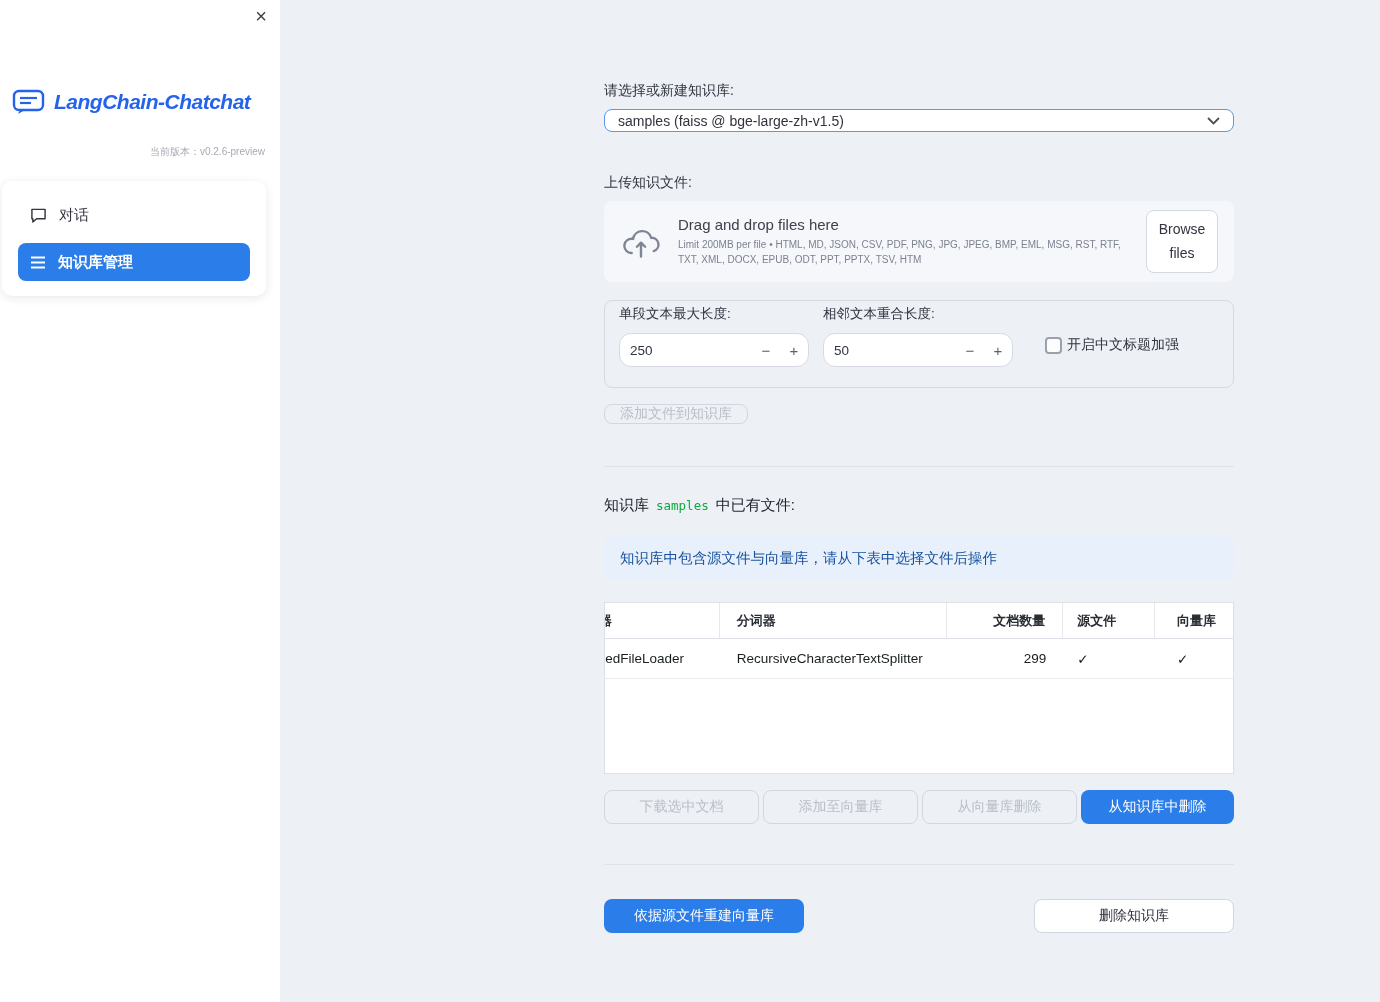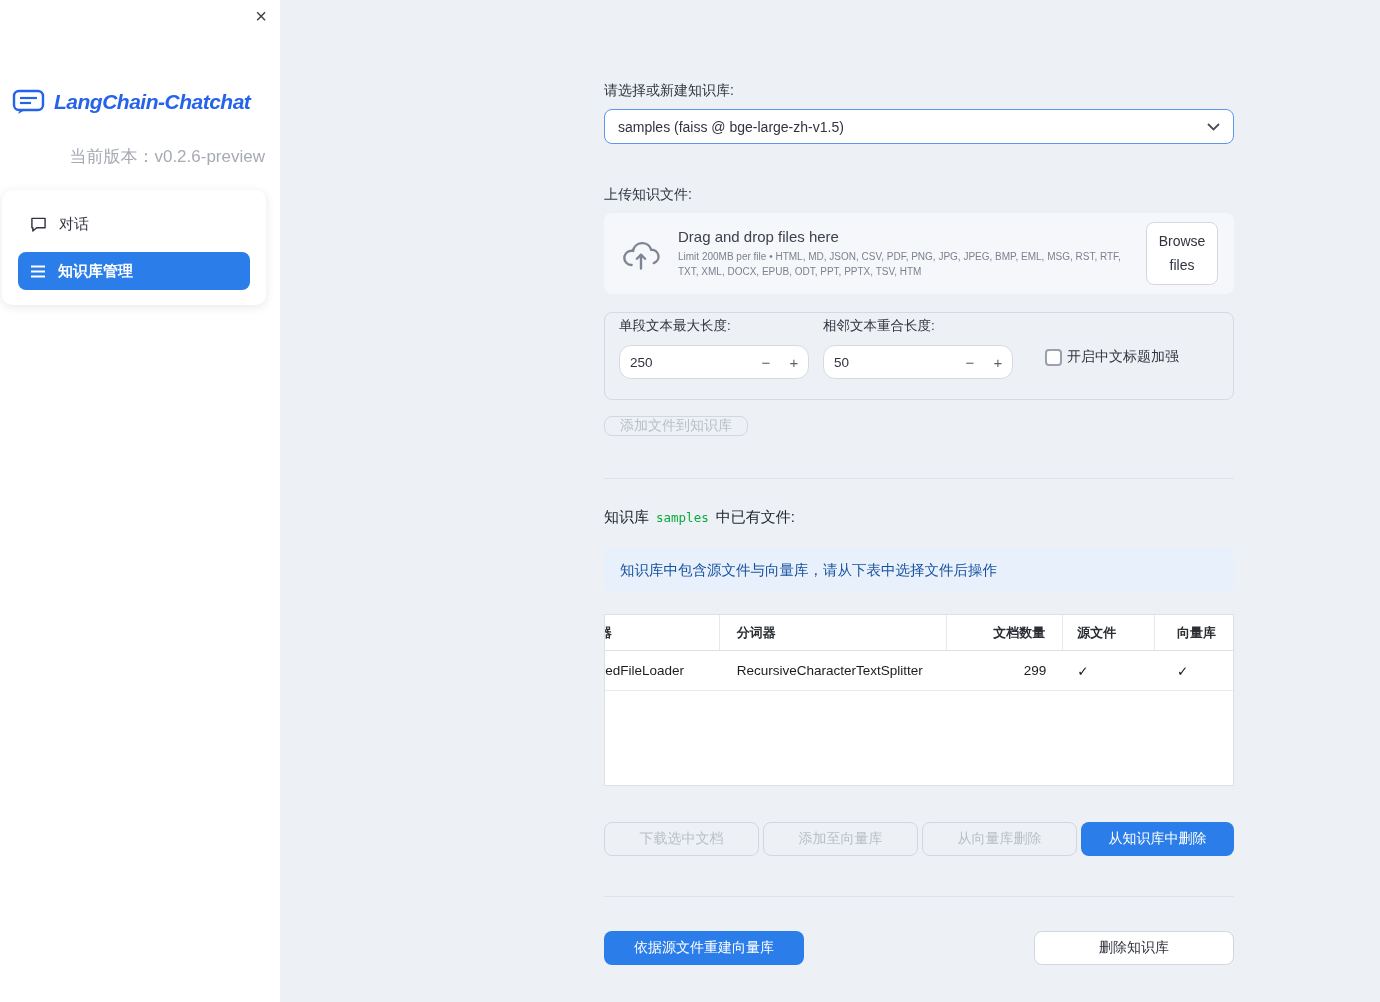--- a/index.html
+++ b/index.html
@@ -4,31 +4,31 @@
 <style>
   * { margin:0; padding:0; box-sizing:border-box; }
   html,body { width:1380px; height:1002px; overflow:hidden; }
   body { font-family:"Liberation Sans","DejaVu Sans",sans-serif; background:#edf1f6; display:flex; color:#31333f; }
 
   
   .sidebar { width:280px; height:100%; background:#ffffff; position:relative; flex-shrink:0; }
   .close-btn { position:absolute; top:6px; right:13px; font-size:20px; color:#3c4048; cursor:pointer; line-height:1; }
   .logo-row { display:flex; align-items:center; gap:9px; margin:88px 0 0 12px; }
   .logo-text { font-size:21px; font-weight:bold; font-style:italic; color:#2563eb; letter-spacing:-0.5px; white-space:nowrap; }
-  .version { margin:30px 15px 0 0; text-align:right; font-size:17px; color:#a6aab3; }
+  .version { margin:30px 15px 0 0; text-align:right; font-size:10px; color:#a6aab3; }
   .menu-card { margin:22px 14px 0 2px; background:#fff; border-radius:10px; box-shadow:0 2px 10px rgba(20,30,60,0.10); padding:15px 16px; display:flex; flex-direction:column; gap:9px; }
   .menu-item { height:38px; display:flex; align-items:center; gap:12px; padding:0 12px; border-radius:8px; font-size:15px; color:#31333f; cursor:pointer; }
   .menu-item.active { background:#2b7de9; color:#fff; font-weight:bold; }
 
   
   .main { flex:1; height:100%; overflow:hidden; }
   .content { width:630px; margin-left:324px; }
   .field-label { font-size:14px; color:#303540; }
   .lbl-kb { margin-top:82px; }
-  .selectbox { margin-top:9px; height:35px; border:1px solid #5b97ef; background:#fff; border-radius:8px; display:flex; align-items:center; justify-content:space-between; padding:0 13px; font-size:14px; color:#31333f; cursor:pointer; }
+  .selectbox { margin-top:9px; height:23px; border:1px solid #5b97ef; background:#fff; border-radius:8px; display:flex; align-items:center; justify-content:space-between; padding:0 13px; font-size:14px; color:#31333f; cursor:pointer; }
   .lbl-upload { margin-top:42px; }
 
   .dropzone { margin-top:9px; background:#f5f7fa; border-radius:8px; height:81px; display:flex; align-items:center; padding:0 16px; gap:16px; }
   .dz-texts { display:flex; flex-direction:column; gap:5px; max-width:478px; }
   .dz-title { font-size:15px; color:#3c414b; }
   .dz-sub { font-size:10px; color:#7c8290; line-height:1.45; }
   .browse-btn { margin-left:auto; background:#fff; border:1px solid #d4d9e1; border-radius:8px; width:72px; padding:7px 6px; font-size:14px; color:#31333f; text-align:center; line-height:1.65; cursor:pointer; flex-shrink:0; }
 
   .expander { margin-top:18px; border:1px solid #d5dae2; border-radius:8px; }
   .exp-header { height:42px; display:flex; align-items:center; justify-content:space-between; padding:0 16px; font-size:14px; cursor:pointer; }
@@ -64,21 +64,21 @@
   .grid-row { display:flex; height:40px; border-bottom:1px solid #e8ebef; align-items:center; }
   .g-cell { padding:0 17px; overflow:hidden; white-space:nowrap; }
   .c0 { width:115px; padding-left:0; padding-right:8px; }
   .c1 { width:228px; }
   .c2 { width:116px; text-align:right; justify-content:flex-end; }
   .c3 { width:92px; padding-left:14px; }
   .c4 { width:78px; padding-left:22px; }
   .clip-h { display:inline-block; margin-left:-58px; }
   .clip-c { display:inline-block; margin-left:-62px; }
 
-  .actions { margin-top:36px; display:flex; gap:4px; }
+  .actions { margin-top:16px; display:flex; gap:4px; }
   .action-btn { flex:1; height:34px; }
 
   .bottom-row { margin-top:34px; display:flex; justify-content:space-between; }
   .bottom-btn { width:200px; height:34px; }
 
   svg { display:block; }
 </style>
 </head>
 <body>
 

